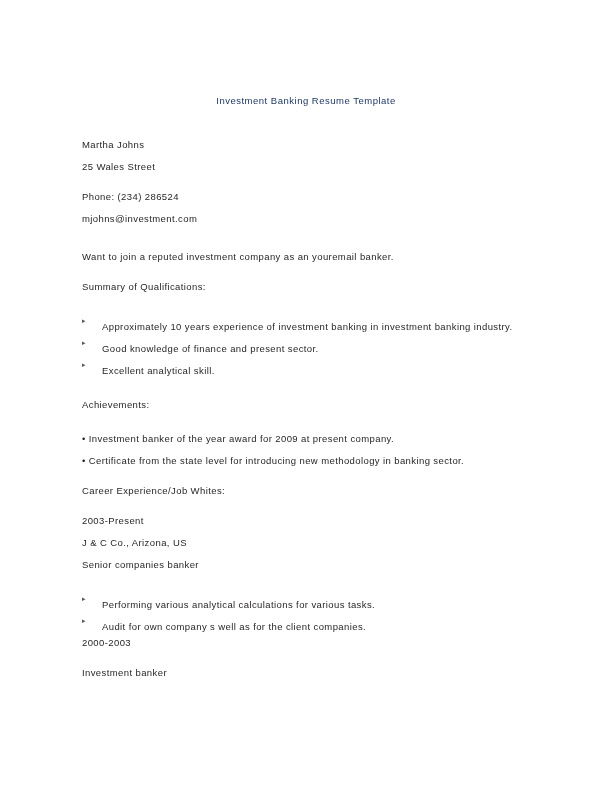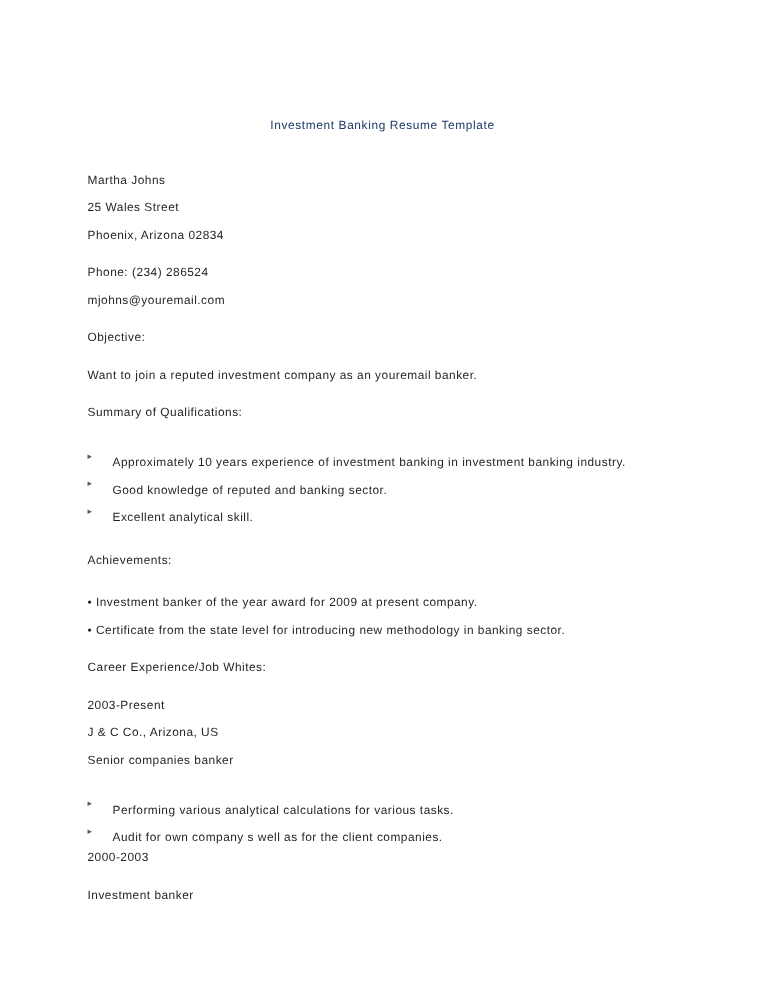--- a/index.html
+++ b/index.html
@@ -40,20 +40,21 @@
   .line {
     font-size: 9.5px;
     line-height: 1.0;
     color: #231f20;
     letter-spacing: 0.4px;
     margin: 0;
     padding: 0;
   }
   .block {
     margin-bottom: 0;
+    margin-left: 12px;
   }
   .sp-1 { height: 8px; }
   .sp-2 { height: 18px; }
   .sp-3 { height: 12px; }
   .row { height: 22px; }
   .bullet-row {
     position: relative;
     padding-left: 20px;
     height: 22px;
   }
@@ -77,47 +78,45 @@
 
 <div class="page">
 
   <div class="doc-title">Investment Banking Resume Template</div>
 
   <div class="content">
 
     <div class="block">
       <div class="row line">Martha Johns</div>
       <div class="row line">25 Wales Street</div>
-      <div class="row line">Phoenix, Arizona 02834</div>
       <div class="sp-1"></div>
       <div class="row line">Phone: (234) 286524</div>
-      <div class="row line">mjohns@youremail.com</div>
+      <div class="row line">mjohns@investment.com</div>
     </div>
 
     <div class="sp-1"></div>
 
     <div class="block">
-      <div class="row line section-head">Objective:</div>
       <div class="sp-1"></div>
       <div class="row line">Want to join a reputed investment company as an youremail banker.</div>
     </div>
 
     <div class="sp-1"></div>
 
     <div class="block">
       <div class="row line section-head">Summary of Qualifications:</div>
       <div class="sp-3"></div>
 
       <div class="bullet-row">
         <span class="bullet-mark">▸</span>
         <span class="line">Approximately 10 years experience of investment banking in investment banking industry.</span>
       </div>
       <div class="bullet-row">
         <span class="bullet-mark">▸</span>
-        <span class="line">Good knowledge of reputed and banking sector.</span>
+        <span class="line">Good knowledge of finance and present sector.</span>
       </div>
       <div class="bullet-row">
         <span class="bullet-mark">▸</span>
         <span class="line">Excellent analytical skill.</span>
       </div>
     </div>
 
     <div class="sp-2"></div>
 
     <div class="block">

